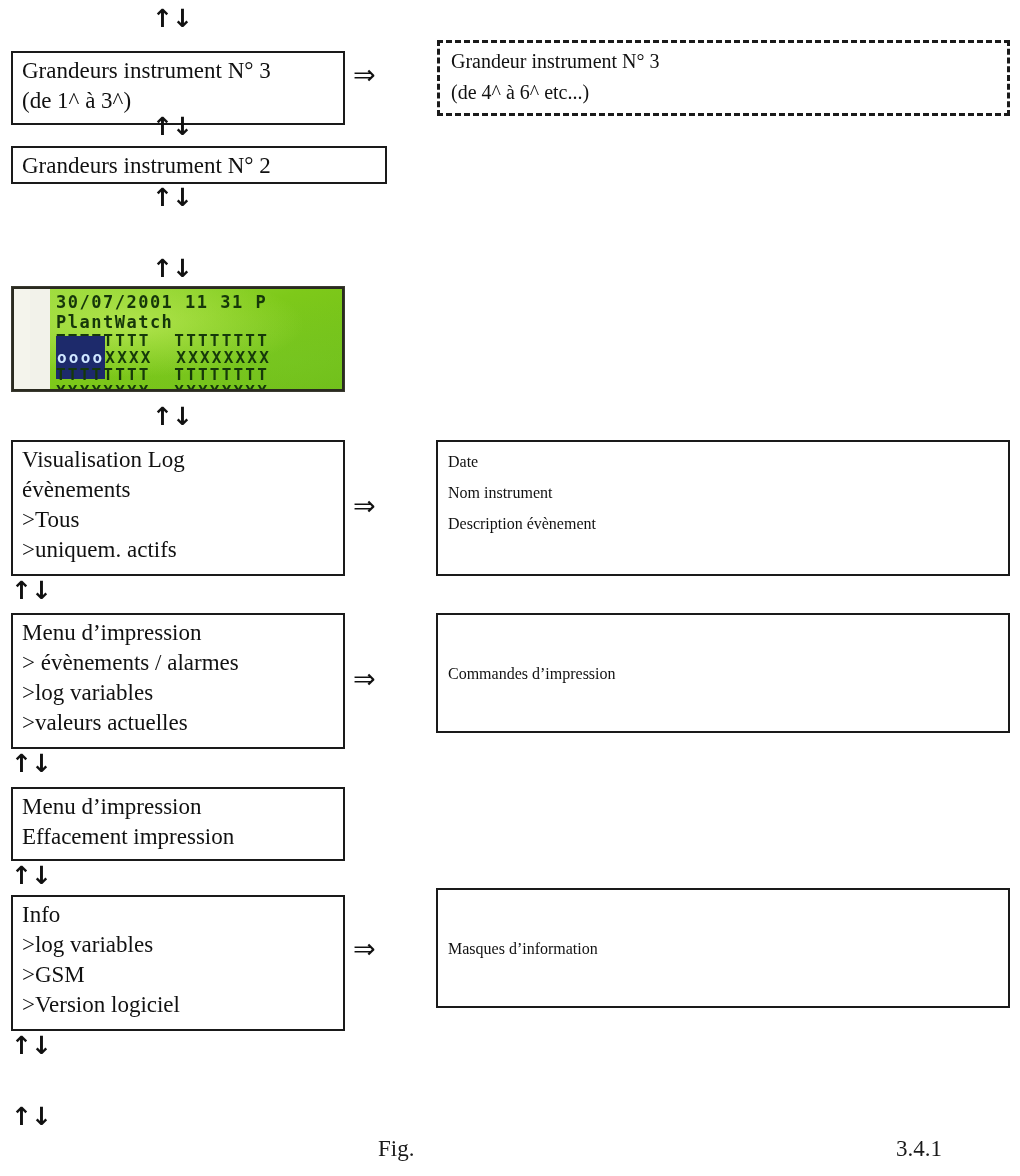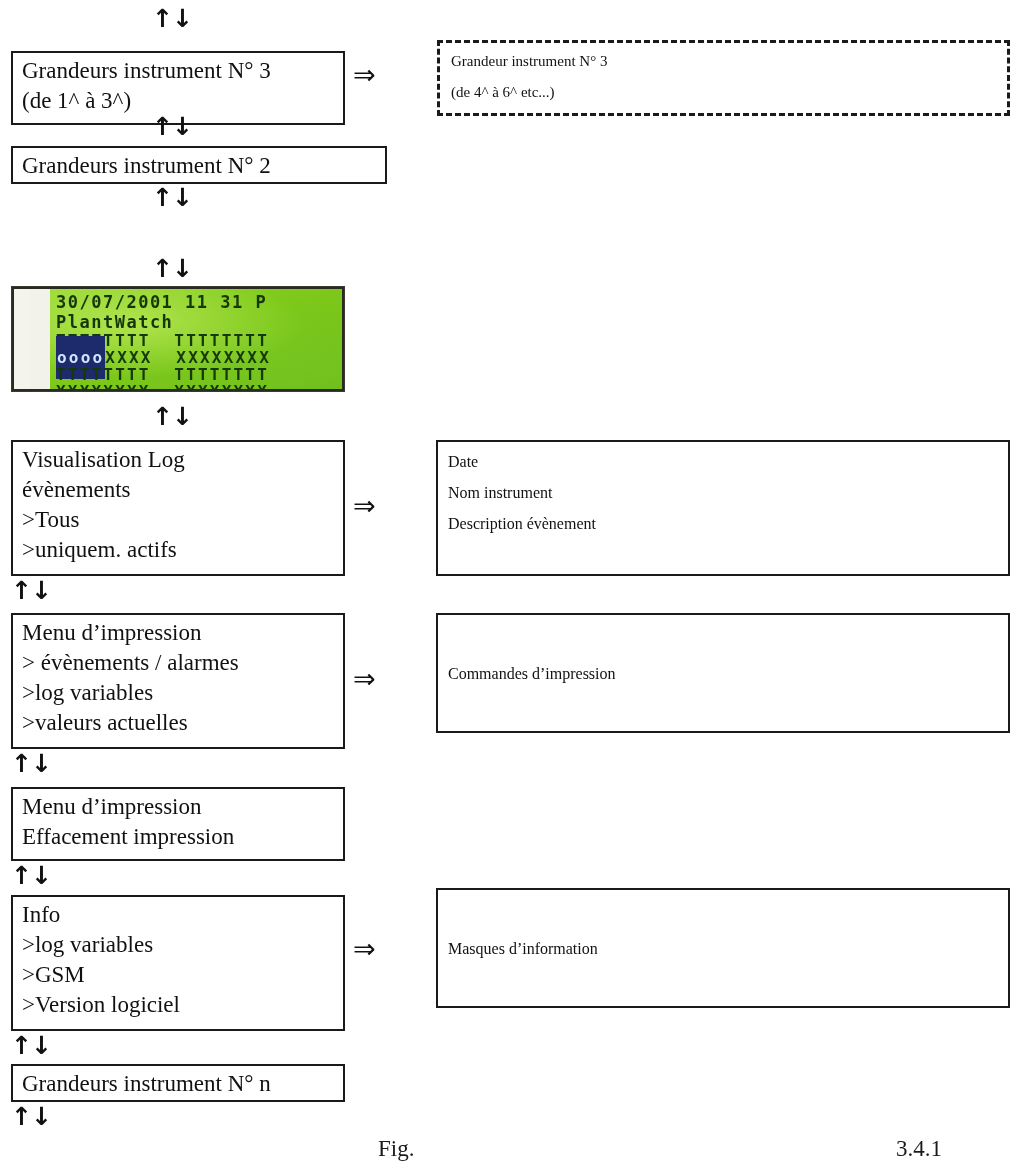--- a/index.html
+++ b/index.html
@@ -34,21 +34,21 @@
     line-height: 30px;
   }
 
   
   .dashed-box {
     position: absolute;
     box-sizing: border-box;
     border: 3px dashed #1a1a1a;
     background: #ffffff;
     padding: 3px 0 3px 11px;
-    font-size: 15px;
+    font-size: 20px;
     line-height: 31px;
   }
 
   
   .detail-box {
     position: absolute;
     box-sizing: border-box;
     border: 2px solid #1a1a1a;
     background: #ffffff;
     padding: 4px 0 3px 10px;
@@ -243,22 +243,19 @@
   </div>
 
   <div class="rarrow" style="left:353px; top:935px;">⇒</div>
 
   <div class="detail-box vcenter" style="left:436px; top:888px; width:574px; height:120px;">
     <div class="line">Masques d’information</div>
   </div>
 
   <div class="ud-arrows" style="left:11px; top:1033px;">↑↓</div>
 
-  <div class="menu-box" style="left:11px; top:1064px; width:334px; height:38px;">
-    <div class="line">Grandeurs instrument N° n</div>
-  </div>
 
   <div class="ud-arrows" style="left:11px; top:1104px;">↑↓</div>
 
   <div class="fig-caption" style="left:378px; top:1136px;">Fig.</div>
   <div class="fig-caption" style="left:896px; top:1136px;">3.4.1</div>
 
 </div>
 
 </body></html>

